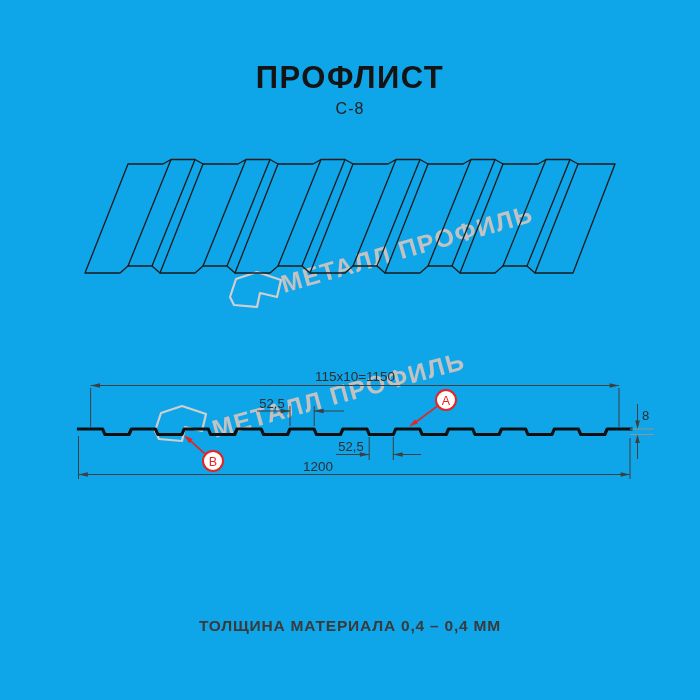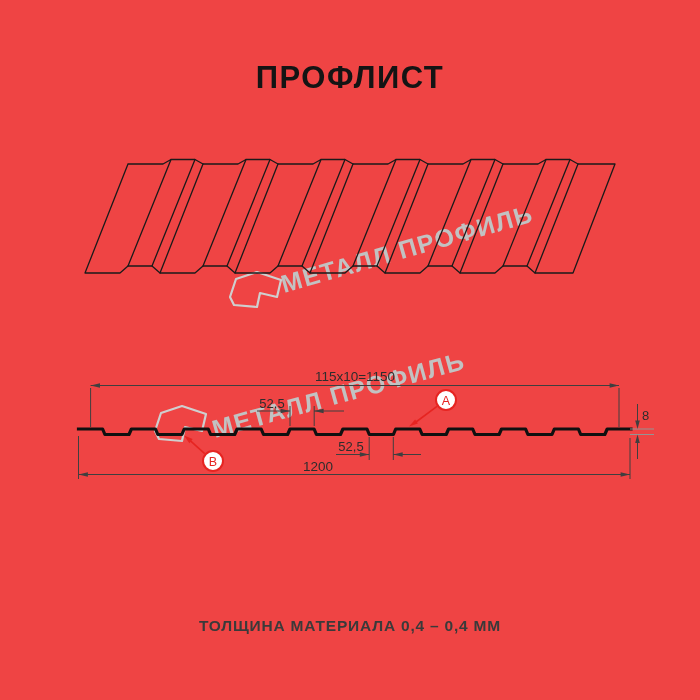--- a/index.html
+++ b/index.html
@@ -1,17 +1,17 @@
 <!DOCTYPE html>
 <html><head>
 <meta charset="utf-8">
 <style>
   html,body{margin:0;padding:0;background:#ffffff;}
   #stage{
-    position:relative;width:700px;height:700px;background:#ef4444;overflow:hidden;
+    position:relative;width:700px;height:700px;background:#0ea5e9;overflow:hidden;
     font-family:"Liberation Sans",sans-serif;
   }
   .abs{position:absolute;}
   #title{
     top:60px;left:0;width:700px;text-align:center;
     font-size:31px;font-weight:bold;letter-spacing:1.5px;color:#141414;
   }
   #subtitle{
     top:100px;left:0;width:700px;text-align:center;
     font-size:16px;font-weight:normal;letter-spacing:1px;color:#222222;
@@ -28,20 +28,21 @@
   .dim-text-lg{font-family:"Liberation Sans",sans-serif;font-size:13.5px;fill:#2d2d2d;}
   .red-text{font-family:"Liberation Sans",sans-serif;font-size:12.5px;}
   .wm-text{font-family:"Liberation Sans",sans-serif;font-weight:bold;font-size:25px;letter-spacing:1.5px;}
 </style>
 </head>
 <body>
 
 <div id="stage">
 
   <div id="title" class="abs">ПРОФЛИСТ</div>
+  <div id="subtitle" class="abs">С-8</div>
 
   <svg width="700" height="700" viewBox="0 0 700 700">
 
     <g>
       <g transform="translate(227,272)">
         <path d="M 3 25 L 9 7 L 30 0 L 54 8 L 50 25 L 33 21 L 30 35 L 7 33 Z" fill="none" stroke="#cfcfcf" stroke-width="2.2" stroke-linejoin="round"></path>
       </g>
       <g transform="translate(284,293) rotate(-16)">
         <text class="wm-text" fill="#c2c2c2" x="0" y="0">МЕТАЛЛ ПРОФИЛЬ</text>
       </g>

